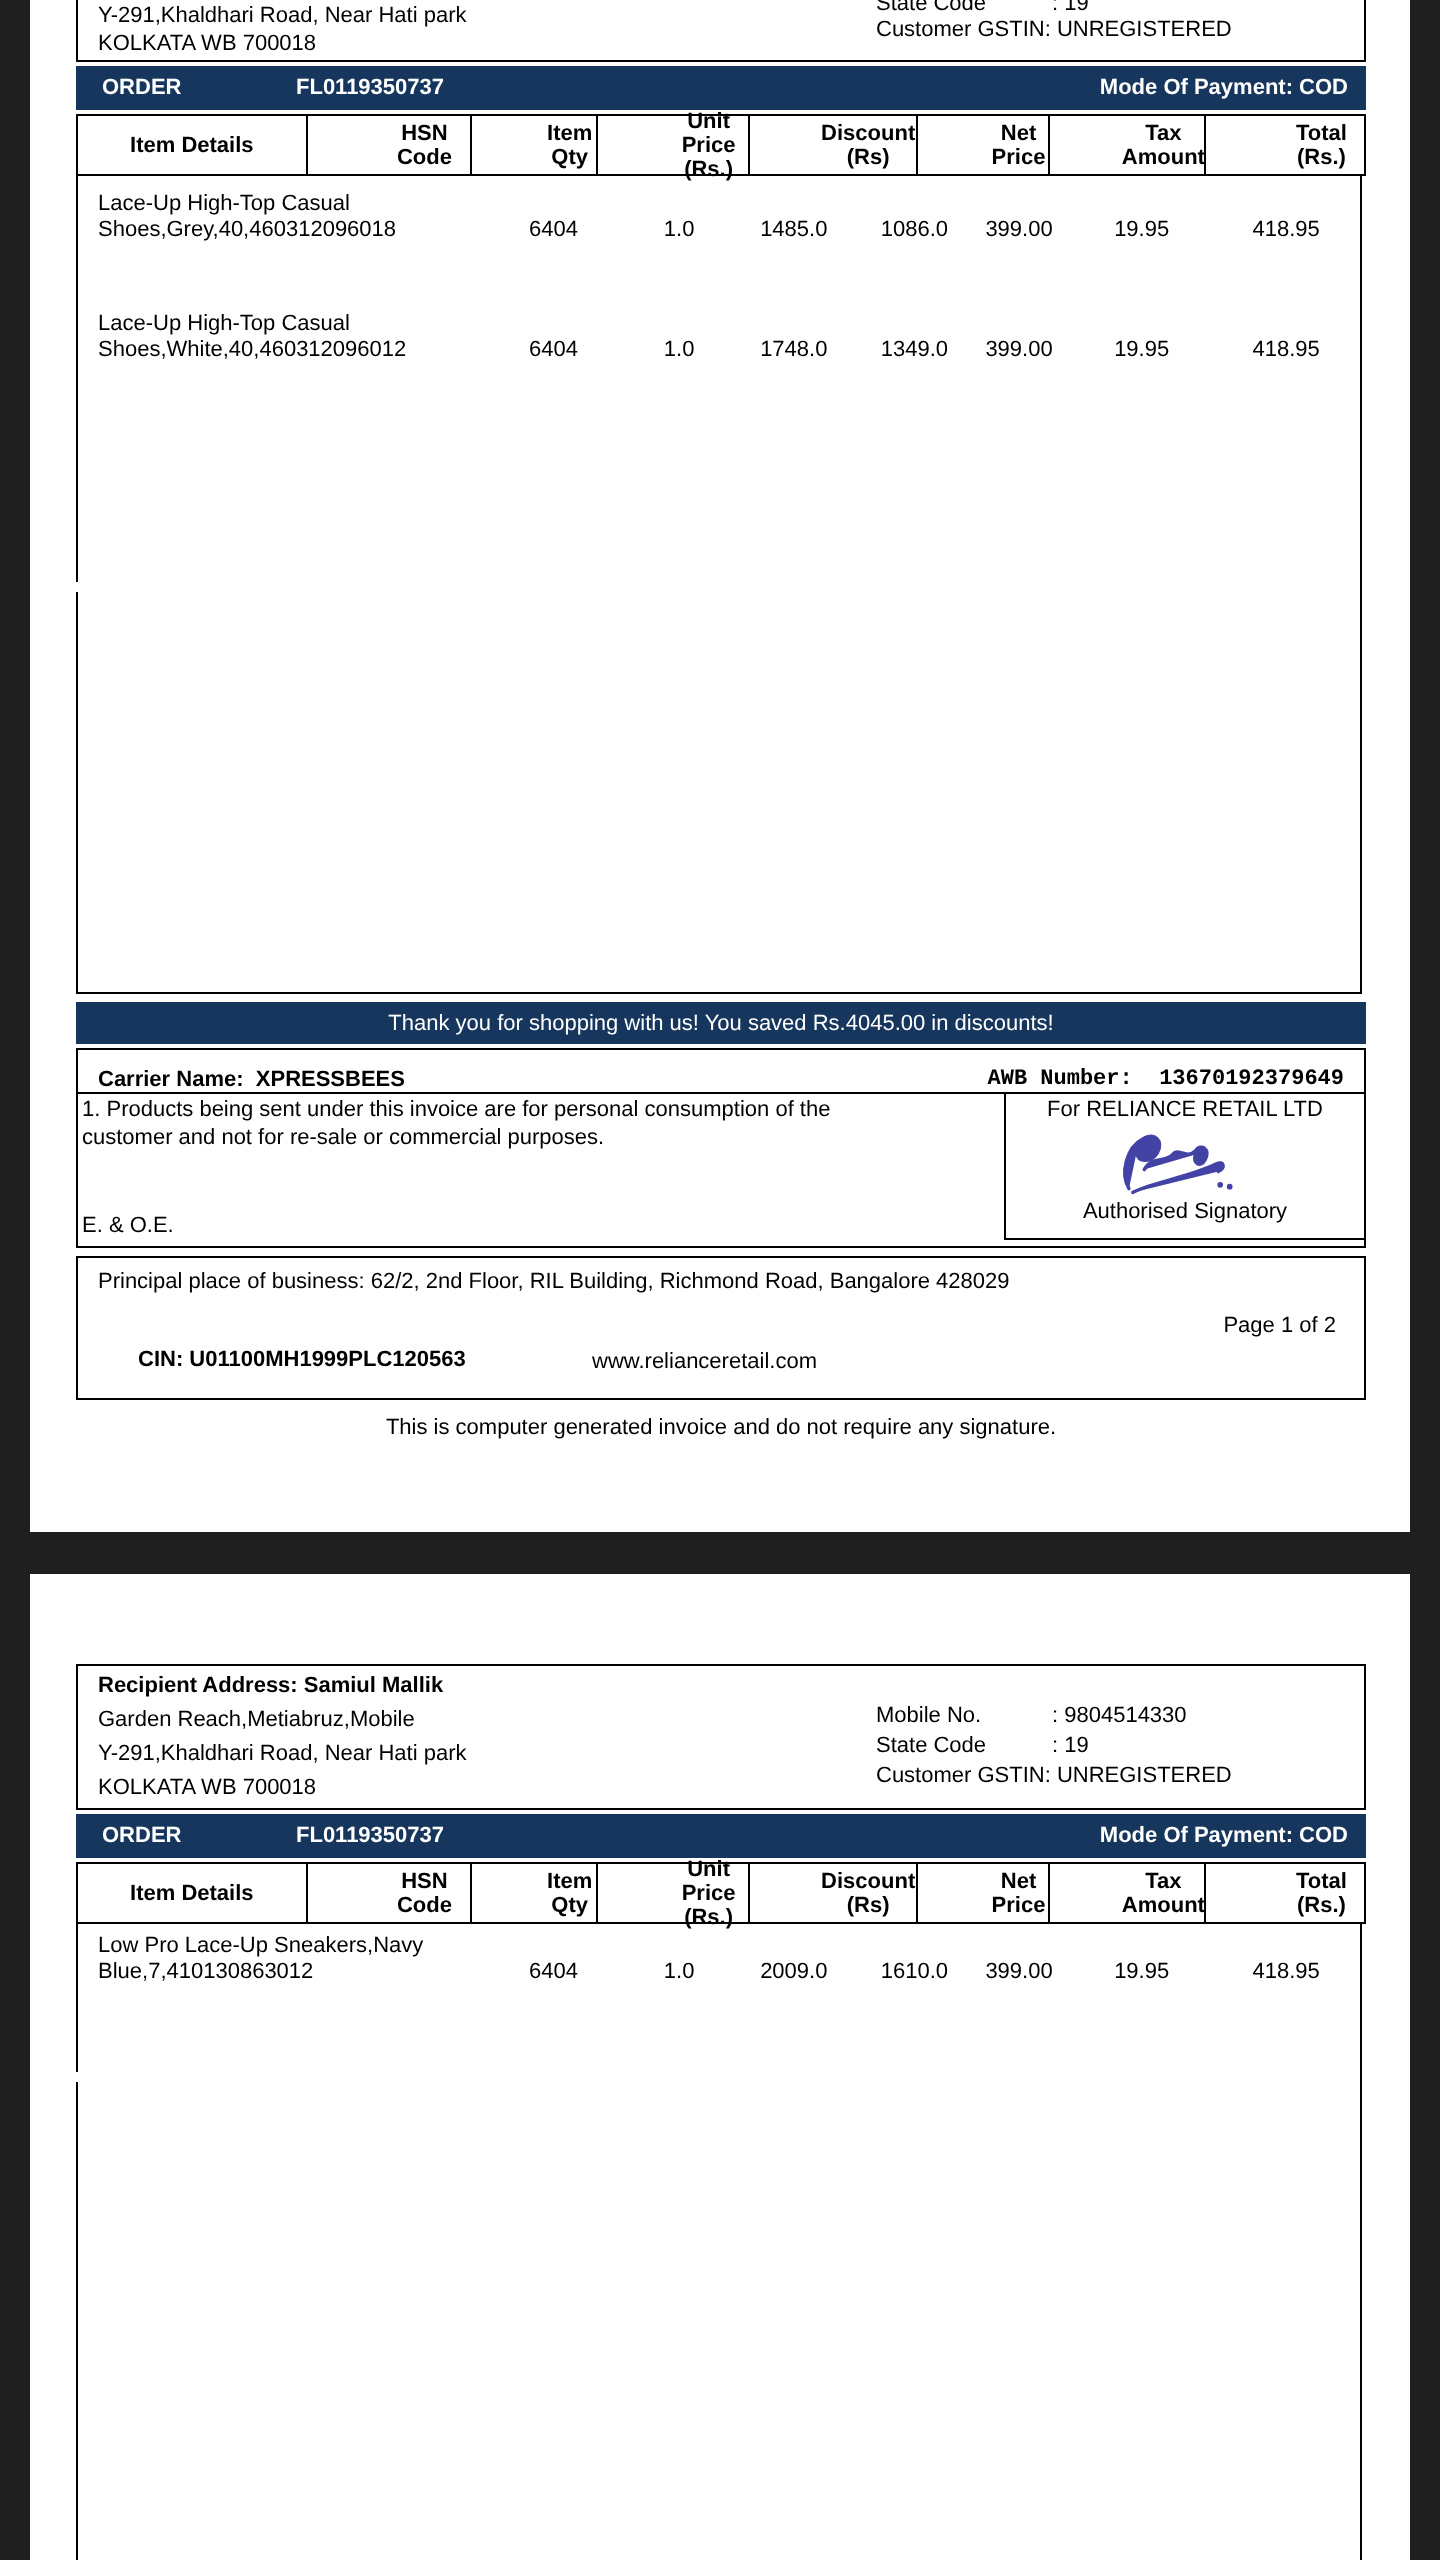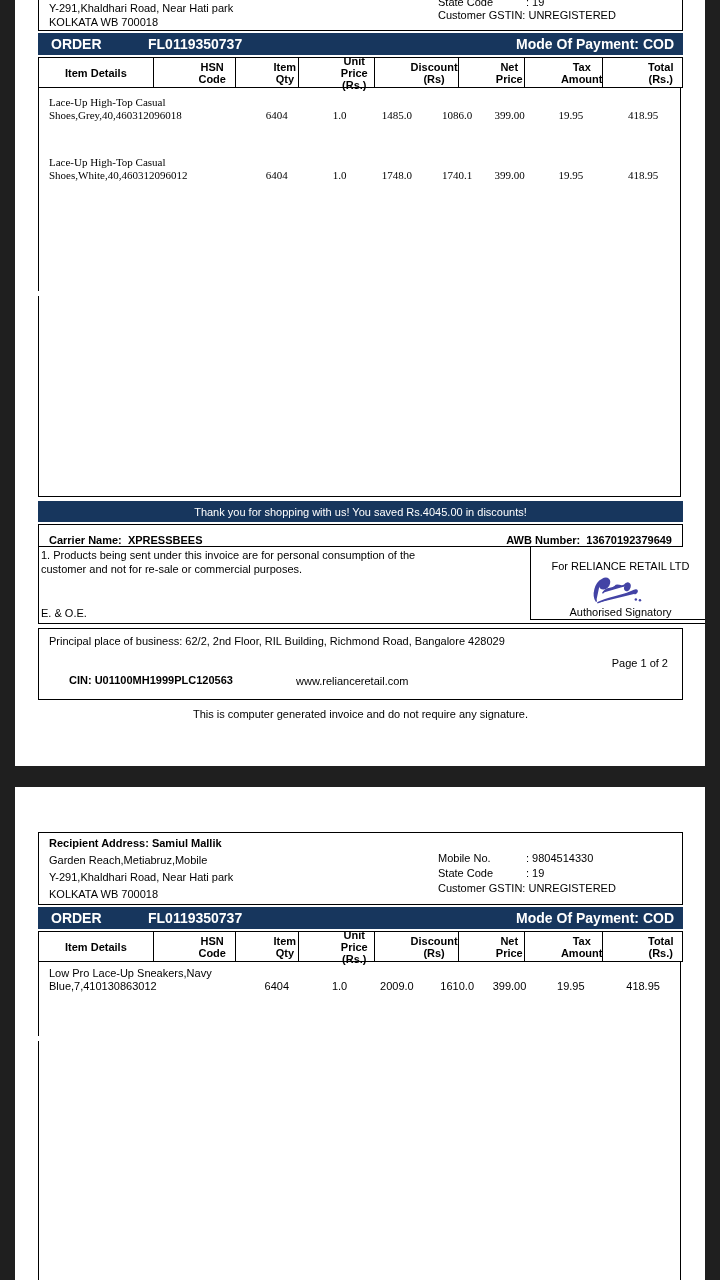--- a/index.html
+++ b/index.html
@@ -12,21 +12,21 @@
   .viewport{position:relative;width:720px;height:1280px;}
   .page{position:absolute;left:15px;width:690px;background:#fff;overflow:hidden;}
   #page1{top:0;height:766px;}
   #page2{top:787px;height:493px;}
   .abs{position:absolute;}
   .t11{font-size:11px;line-height:13px;}
   .b{font-weight:bold;}
   
   .navybar{
     position:absolute;left:23px;width:645px;height:22px;
-    background:var(--navy,#17365d);color:#fff;font-size:14px;font-weight:bold;
+    background:var(--navy,#17365d);color:#fff;font-size:11px;font-weight:bold;
     display:flex;align-items:center;
   }
   .orderlabel{position:absolute;left:13px;}
   .ordernumber{position:absolute;left:110px;}
   .payment{position:absolute;right:9px;}
   .thead{
     position:absolute;left:23px;width:643px;height:29px;
     border:1px solid #000;display:flex;gap:36px;
   }
   .th{
@@ -112,21 +112,21 @@
 Qty</div>
       <div class="th c3">Unit Price
 (Rs.)</div>
       <div class="th c4">Discount
 (Rs)</div>
       <div class="th c5">Net Price</div>
       <div class="th c6">Tax Amount</div>
       <div class="th c7">Total (Rs.)</div>
     </div>
 
-    <div class="tbody closed" style="top:88px;height:409px;font-family:Liberation Serif, serif;">
+    <div class="tbody closed" style="top:88px;height:409px;">
       <div class="trow" style="top:8px;">
         <div class="td name c0">
           <div>Lace-Up High-Top Casual</div>
           <div>Shoes,Grey,40,460312096018</div>
         </div>
         <div class="td c1">6404</div>
         <div class="td c2">1.0</div>
         <div class="td c3">1485.0</div>
         <div class="td c4">1086.0</div>
         <div class="td c5">399.00</div>
@@ -134,46 +134,46 @@
         <div class="td c7">418.95</div>
       </div>
       <div class="trow" style="top:68px;">
         <div class="td name c0">
           <div>Lace-Up High-Top Casual</div>
           <div>Shoes,White,40,460312096012</div>
         </div>
         <div class="td c1">6404</div>
         <div class="td c2">1.0</div>
         <div class="td c3">1748.0</div>
-        <div class="td c4">1740.1</div>
+        <div class="td c4">1349.0</div>
         <div class="td c5">399.00</div>
         <div class="td c6">19.95</div>
         <div class="td c7">418.95</div>
       </div>
     </div>
 
     <div class="borderbreak" style="left:22px;top:291px;"></div>
 
     <div class="banner" style="top:501px;">Thank you for shopping with us! You saved Rs.4045.00 in discounts!</div>
 
     <div class="carrierbox" style="top:524px;">
       <span style="padding-left:10px;">
         <span>Carrier Name:</span>&nbsp;&nbsp;<span>XPRESSBEES</span>
       </span>
-      <span style="padding-right:10px;">
+      <span style="padding-right:10px;font-family:Liberation Mono, monospace;">
         <span>AWB Number:</span>&nbsp;&nbsp;<span>13670192379649</span>
       </span>
     </div>
 
-    <div class="termsbox" style="top:546px;padding-left:28px;">
+    <div class="termsbox" style="top:546px;">
       <div class="abs t11" style="left:2px;top:3px;">1. Products being sent under this invoice are for personal consumption of the</div>
       <div class="abs t11" style="left:2px;top:17px;">customer and not for re-sale or  commercial purposes.</div>
       <div class="abs t11" style="left:2px;bottom:3px;">E. &amp; O.E.</div>
       <div class="signcell">
-        <div class="t11" style="margin-top:14px;">For RELIANCE RETAIL LTD</div>
+        <div class="t11" style="margin-top:3px;">For RELIANCE RETAIL LTD</div>
         <svg class="sig-svg" width="76" height="38" viewBox="0 0 80 40">
           <g fill="#4343a5" stroke="#4343a5" stroke-width="1.8" stroke-linecap="round">
             <path d="M10 34 C5 26 9 12 17 8 C24 4 28 9 25 15 C22 20 15 21 14 15"></path>
             <path d="M18 24 C23 16 28 21 33 16 C36 12 40 19 45 14 C48 10 53 13 50 19 C48 23 43 21 45 16"></path>
             <path d="M12 36 C24 30 42 28 56 21 C60 19 61 23 57 25"></path>
           </g>
           <g fill="#4343a5">
             <circle cx="58" cy="32" r="1.5"></circle>
             <circle cx="63" cy="33" r="1.5"></circle>
           </g>

